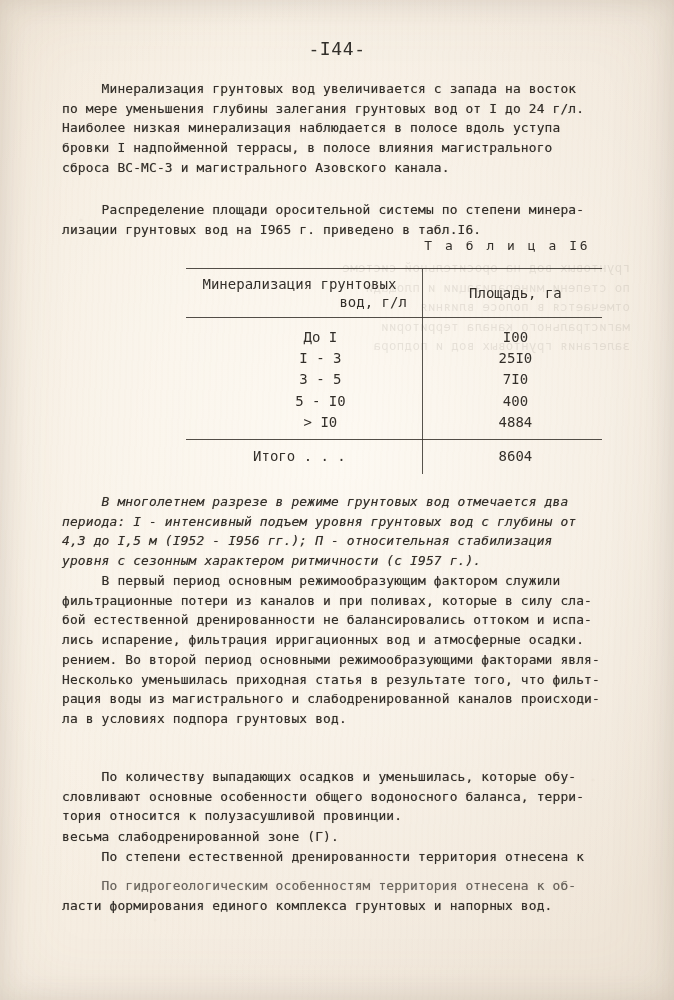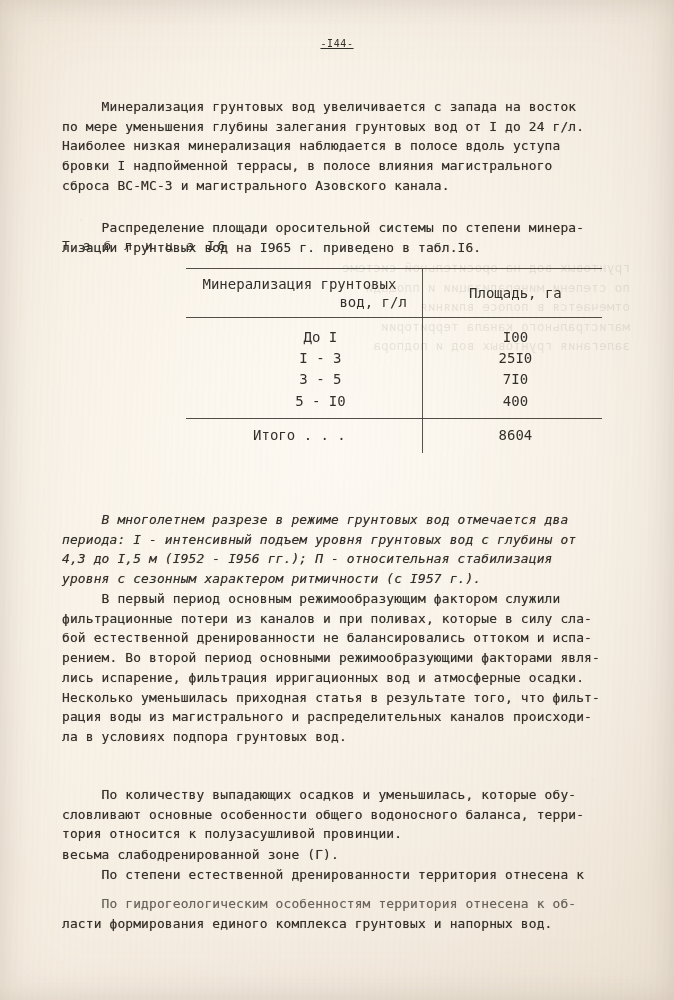--- a/index.html
+++ b/index.html
@@ -70,56 +70,55 @@
     position: relative;
     z-index: 3;
   }
 
   .folio {
     position: absolute;
     top: 38px;
     left: 0;
     width: 674px;
     text-align: center;
-    font-size: 10px;
+    font-size: 18px;
     letter-spacing: .6px;
     color: #33302b;
-    text-decoration: underline;
   }
 
   .body-text {
     position: absolute;
     left: 62px;
     width: 560px;
     font-size: 12.9px;
     line-height: 19.7px;
     letter-spacing: .15px;
     color: #332f2a;
     text-shadow: 0 0 .7px rgba(60,54,46,.55);
-    margin-top: 18px;
   }
 
   .p1 { top: 79px; }
   .p2 { top: 200px; }
   .p3 { top: 492px; font-style: italic; }
   .p4 { top: 571px; }
   .p5 { top: 767px; }
   .p6 { top: 827px; }
   .p7 { top: 876px; }
 
   .line { white-space: pre; display: block; }
 
   
   .faded { opacity: .72; }
 
   .table-caption {
     position: absolute;
     top: 238px;
     left: 62px;
     width: 560px;
+    text-align: right;
     padding-right: 32px;
     font-size: 12.9px;
     letter-spacing: 2.6px;
     color: #332f2a;
     box-sizing: border-box;
   }
 
   
   .tbl-wrap {
     position: absolute;
@@ -245,20 +244,24 @@
             <div class="col-b">25I0</div>
           </div>
           <div class="tbl-row">
             <div class="col-a"><span class="val-range">3 - 5</span></div>
             <div class="col-b">7I0</div>
           </div>
           <div class="tbl-row">
             <div class="col-a"><span class="val-range">5 - I0</span></div>
             <div class="col-b">400</div>
           </div>
+          <div class="tbl-row">
+            <div class="col-a"><span class="val-range">&gt; I0</span></div>
+            <div class="col-b">4884</div>
+          </div>
         </div>
 
         <div class="rule"></div>
 
         <div class="tfoot">
           <div class="tbl-row">
             <div class="col-a"><span class="total-label">Итого . . .</span></div>
             <div class="col-b">8604</div>
           </div>
         </div>
@@ -269,24 +272,24 @@
       <span class="line">     В многолетнем разрезе в режиме грунтовых вод отмечается два</span>
       <span class="line">периода: I - интенсивный подъем уровня грунтовых вод с глубины от</span>
       <span class="line">4,3 до I,5 м (I952 - I956 гг.); П - относительная стабилизация</span>
       <span class="line">уровня с сезонным характером ритмичности (с I957 г.).</span>
     </div>
 
     <div class="body-text p4">
       <span class="line">     В первый период основным режимообразующим фактором служили</span>
       <span class="line">фильтрационные потери из каналов и при поливах, которые в силу сла-</span>
       <span class="line">бой естественной дренированности не балансировались оттоком и испа-</span>
+      <span class="line">лись испарение, фильтрация ирригационных вод и атмосферные осадки.</span>
       <span class="line">рением. Во второй период основными режимообразующими факторами явля-</span>
-      <span class="line">лись испарение, фильтрация ирригационных вод и атмосферные осадки.</span>
       <span class="line">Несколько уменьшилась приходная статья в результате того, что фильт-</span>
-      <span class="line">рация воды из магистрального и распределительных каналов происходи-</span>
+      <span class="line">рация воды из магистрального и слабодренированной каналов происходи-</span>
       <span class="line">ла в условиях подпора грунтовых вод.</span>
     </div>
 
     <div class="body-text p5">
       <span class="line">     По количеству выпадающих осадков и уменьшилась, которые обу-</span>
       <span class="line">словливают основные особенности общего водоносного баланса, терри-</span>
       <span class="line">тория относится к полузасушливой провинции.</span>
     </div>
 
     <div class="body-text p6">

